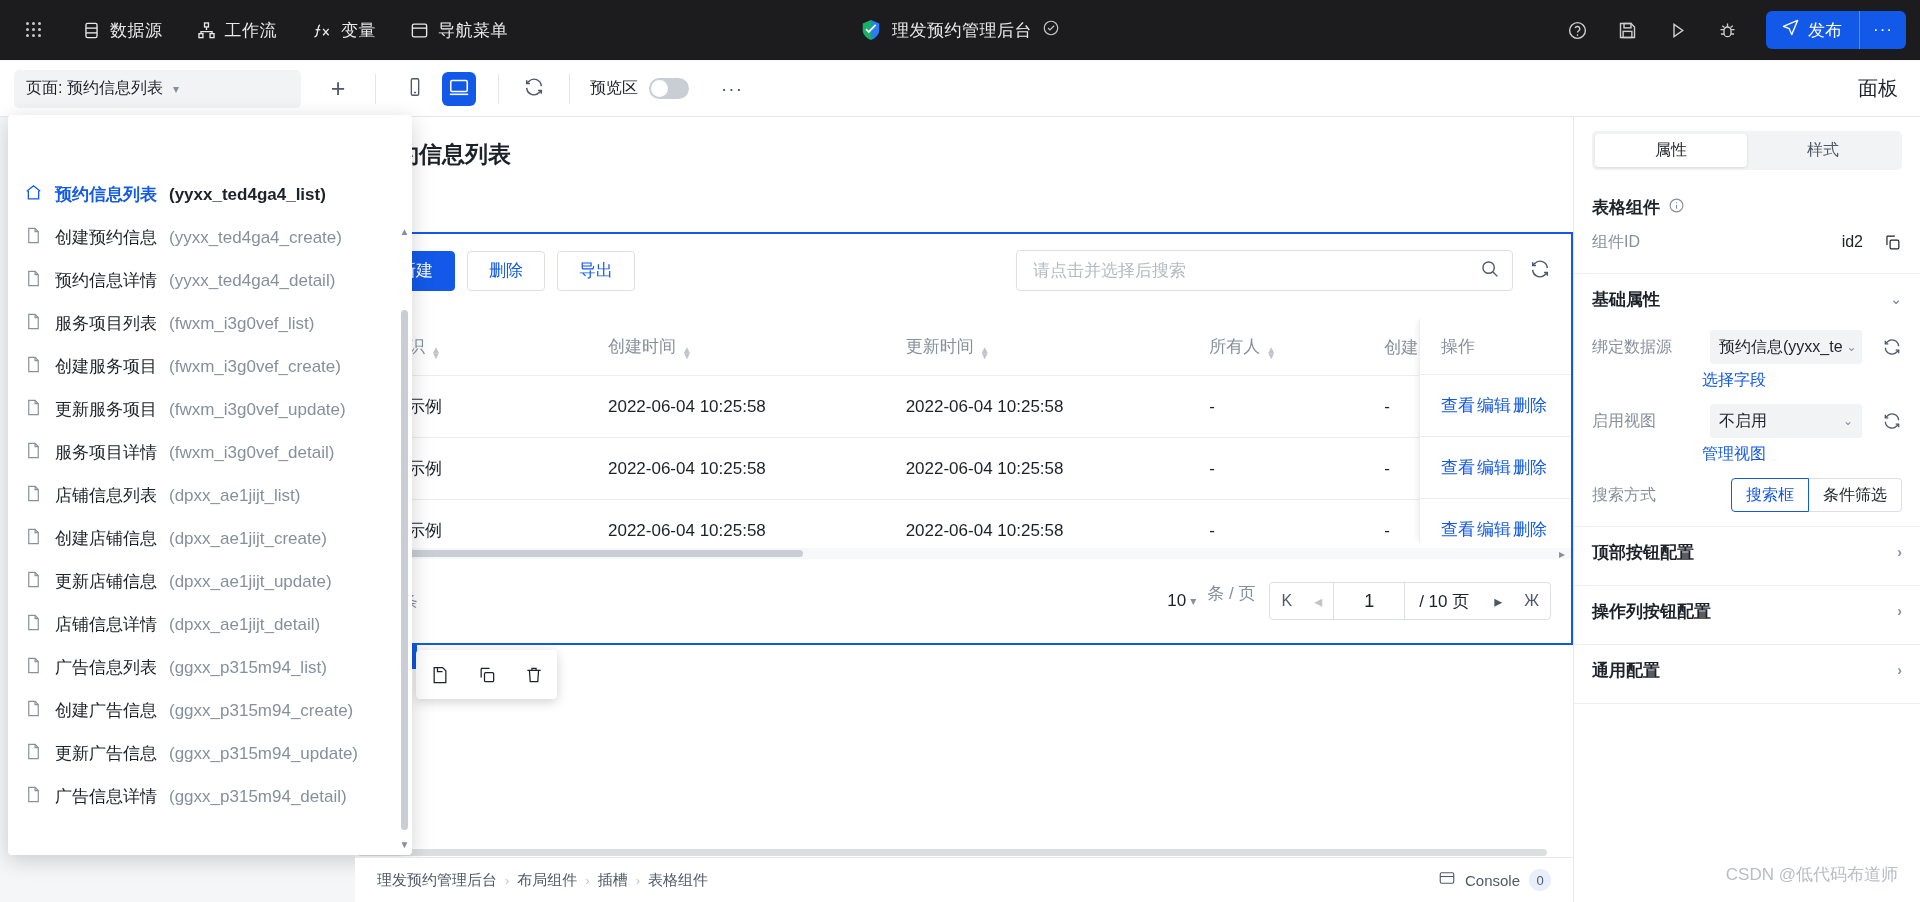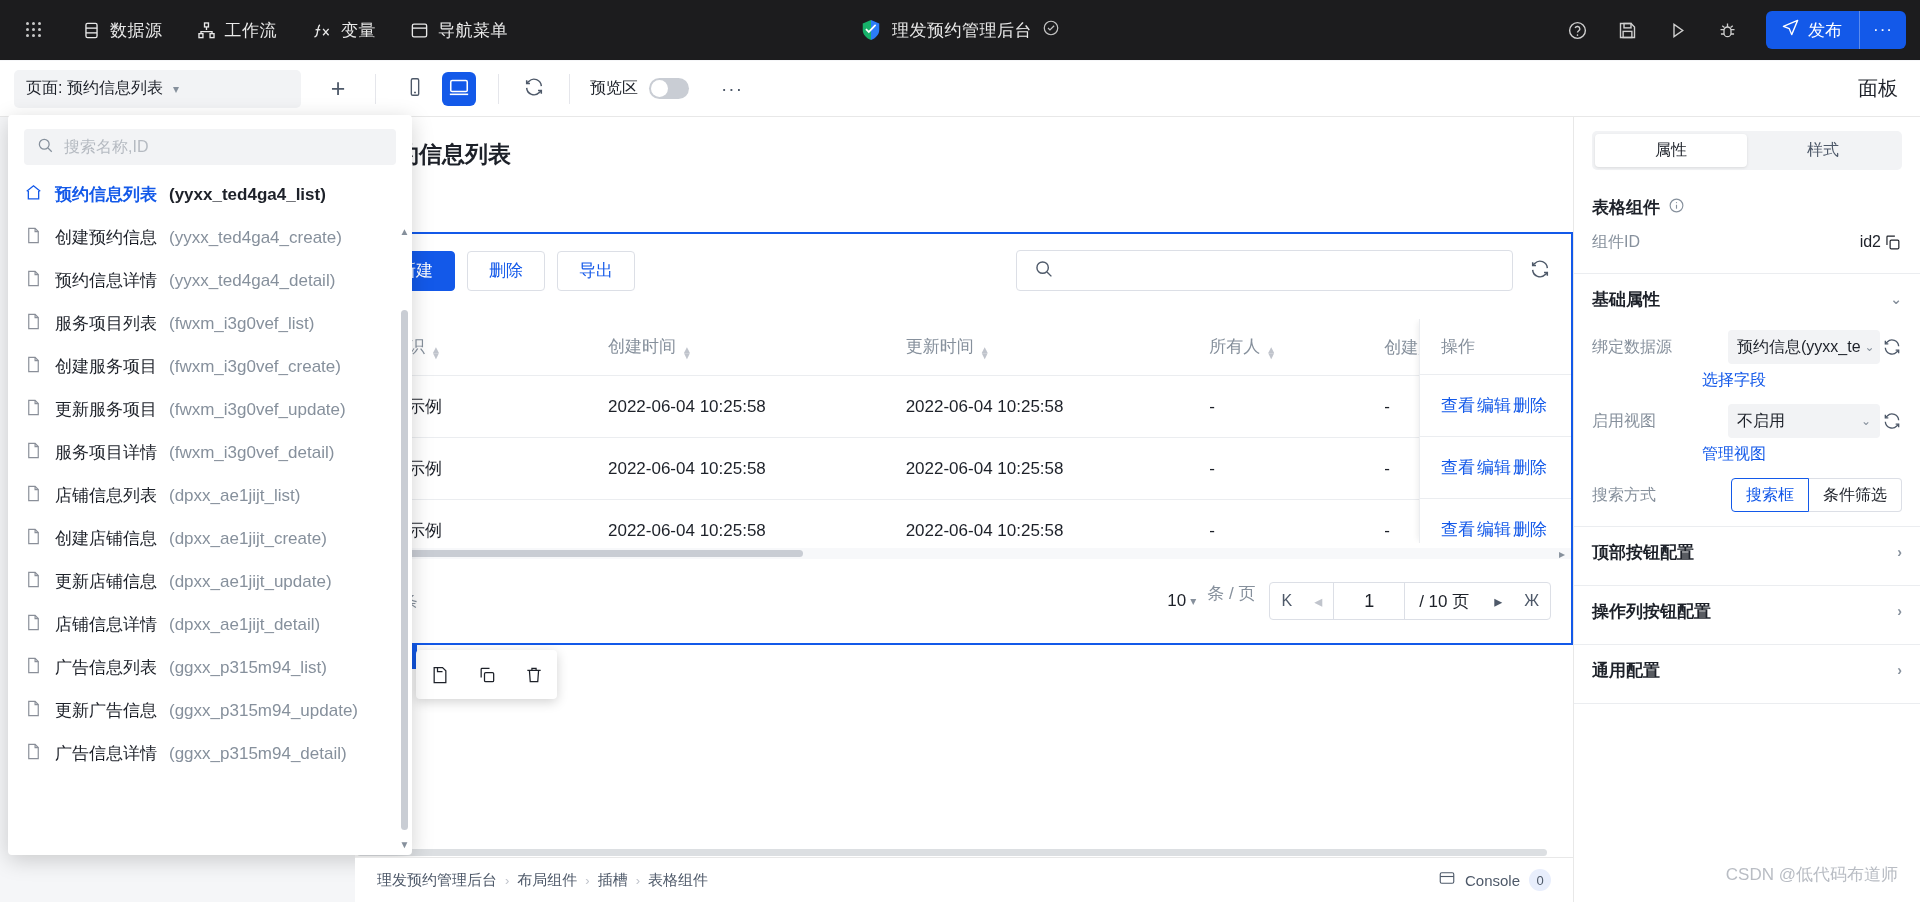--- a/index.html
+++ b/index.html
@@ -199,21 +199,21 @@
   }
   .rp-tabs { margin: 14px 18px 0 18px; height: 39px; background: #f2f3f5; border-radius: 5px;
     display: flex; padding: 3px; }
   .rp-tab { flex: 1; display: flex; align-items: center; justify-content: center; font-size: 16px;
     color: #4e5969; border-radius: 4px; cursor: pointer; }
   .rp-tab.active { background: #fff; color: #1d2129; box-shadow: 0 1px 3px rgba(0,0,0,.10); }
   .rp-sec-title { display: flex; align-items: center; gap: 8px; font-size: 17px; font-weight: 700;
     color: #1d2129; padding: 26px 18px 0 18px; }
   .rp-row { display: flex; align-items: center; padding: 0 18px; height: 46px; }
   .rp-key { font-size: 16px; color: #86909c; width: 110px; flex: none; }
-  .rp-val { margin-left: auto; display: flex; align-items: center; gap: 2px; font-size: 16px; color: #1d2129; }
+  .rp-val { margin-left: auto; display: flex; align-items: center; gap: 20px; font-size: 16px; color: #1d2129; }
   .rp-divider { height: 1px; background: #ebedf0; margin: 8px 0 0 0; }
   .rp-group-head { display: flex; align-items: center; padding: 0 18px; height: 50px;
     font-size: 17px; font-weight: 700; color: #1d2129; cursor: pointer; }
   .rp-group-head .chev { margin-left: auto; color: #86909c; font-size: 14px; }
   .sel-box { width: 152px; height: 34px; background: #f2f3f5; border-radius: 4px; display: flex;
     align-items: center; padding: 0 9px; font-size: 16px; color: #1d2129; cursor: pointer; gap: 4px;
     overflow: hidden; white-space: nowrap; }
   .sel-box .caret { margin-left: auto; color: #86909c; font-size: 12px; }
   .rp-link { color: #1359e9; font-size: 16px; cursor: pointer; }
   .link-row { display: flex; padding: 0 18px 0 18px; height: 28px; }
@@ -398,20 +398,21 @@
   <div class="canvas">
     <div class="canvas-inner">
       <div class="pg-title">预约信息列表</div>
 
       <div class="tbl-card">
         <div class="tbl-toolbar">
           <div class="btn btn-primary">新建</div>
           <div class="btn btn-ghost">删除</div>
           <div class="btn btn-ghost">导出</div>
           <div class="tbl-search">
+            <input type="text" placeholder="请点击并选择后搜索" style="">
             <span>
               <svg width="21" height="21" viewBox="0 0 24 24" fill="none" stroke="#4e5969" stroke-width="1.6">
                 <circle cx="11" cy="11" r="6.5"></circle>
                   <line x1="16" y1="16" x2="21" y2="21"></line>
               </svg>
             </span>
           </div>
           <div class="tbl-refresh">
             <span>
               <svg width="22" height="22" viewBox="0 0 24 24" fill="none" stroke="#4e5969" stroke-width="1.6">
@@ -679,29 +680,20 @@
     </div>
     <div class="rp-divider"></div>
     <div class="rp-group-head">
       <span>通用配置</span>
       <span class="chev">›</span>
     </div>
     <div class="rp-divider"></div>
   </div>
 
   <div class="pagepanel">
-    <div class="pp-search">
-      <span>
-        <svg width="18" height="18" viewBox="0 0 24 24" fill="none" stroke="#86909c" stroke-width="1.7">
-          <circle cx="11" cy="11" r="6.5"></circle>
-            <line x1="16" y1="16" x2="21" y2="21"></line>
-        </svg>
-      </span>
-      <input type="text" placeholder="搜索名称,ID" style="">
-    </div>
 
     <div class="pp-list" id="pp-list">
         <div class="pp-row active">
           <span><svg width="19" height="19" viewBox="0 0 24 24" fill="none" stroke="#1359e9" stroke-width="1.7">
               <path d="M3.5 10.5L12 3.5l8.5 7"></path>
               <path d="M5.5 10v10h13V10"></path>
             </svg></span>
           <span class="nm">预约信息列表</span>
           <span class="id">(yyxx_ted4ga4_list)</span>
         </div>
@@ -791,20 +783,28 @@
               <path d="M14 3v4h4"></path>
             </svg></span>
           <span class="nm">广告信息列表</span>
           <span class="id">(ggxx_p315m94_list)</span>
         </div>
         <div class="pp-row">
           <span><svg width="19" height="19" viewBox="0 0 24 24" fill="none" stroke="#8a8f99" stroke-width="1.5">
               <path d="M6 3h8l4 4v14H6z"></path>
               <path d="M14 3v4h4"></path>
             </svg></span>
+          <span class="nm">创建广告信息</span>
+          <span class="id">(ggxx_p315m94_create)</span>
+        </div>
+        <div class="pp-row">
+          <span><svg width="19" height="19" viewBox="0 0 24 24" fill="none" stroke="#8a8f99" stroke-width="1.5">
+              <path d="M6 3h8l4 4v14H6z"></path>
+              <path d="M14 3v4h4"></path>
+            </svg></span>
           <span class="nm">更新广告信息</span>
           <span class="id">(ggxx_p315m94_update)</span>
         </div>
         <div class="pp-row">
           <span><svg width="19" height="19" viewBox="0 0 24 24" fill="none" stroke="#8a8f99" stroke-width="1.5">
               <path d="M6 3h8l4 4v14H6z"></path>
               <path d="M14 3v4h4"></path>
             </svg></span>
           <span class="nm">广告信息详情</span>
           <span class="id">(ggxx_p315m94_detail)</span>

